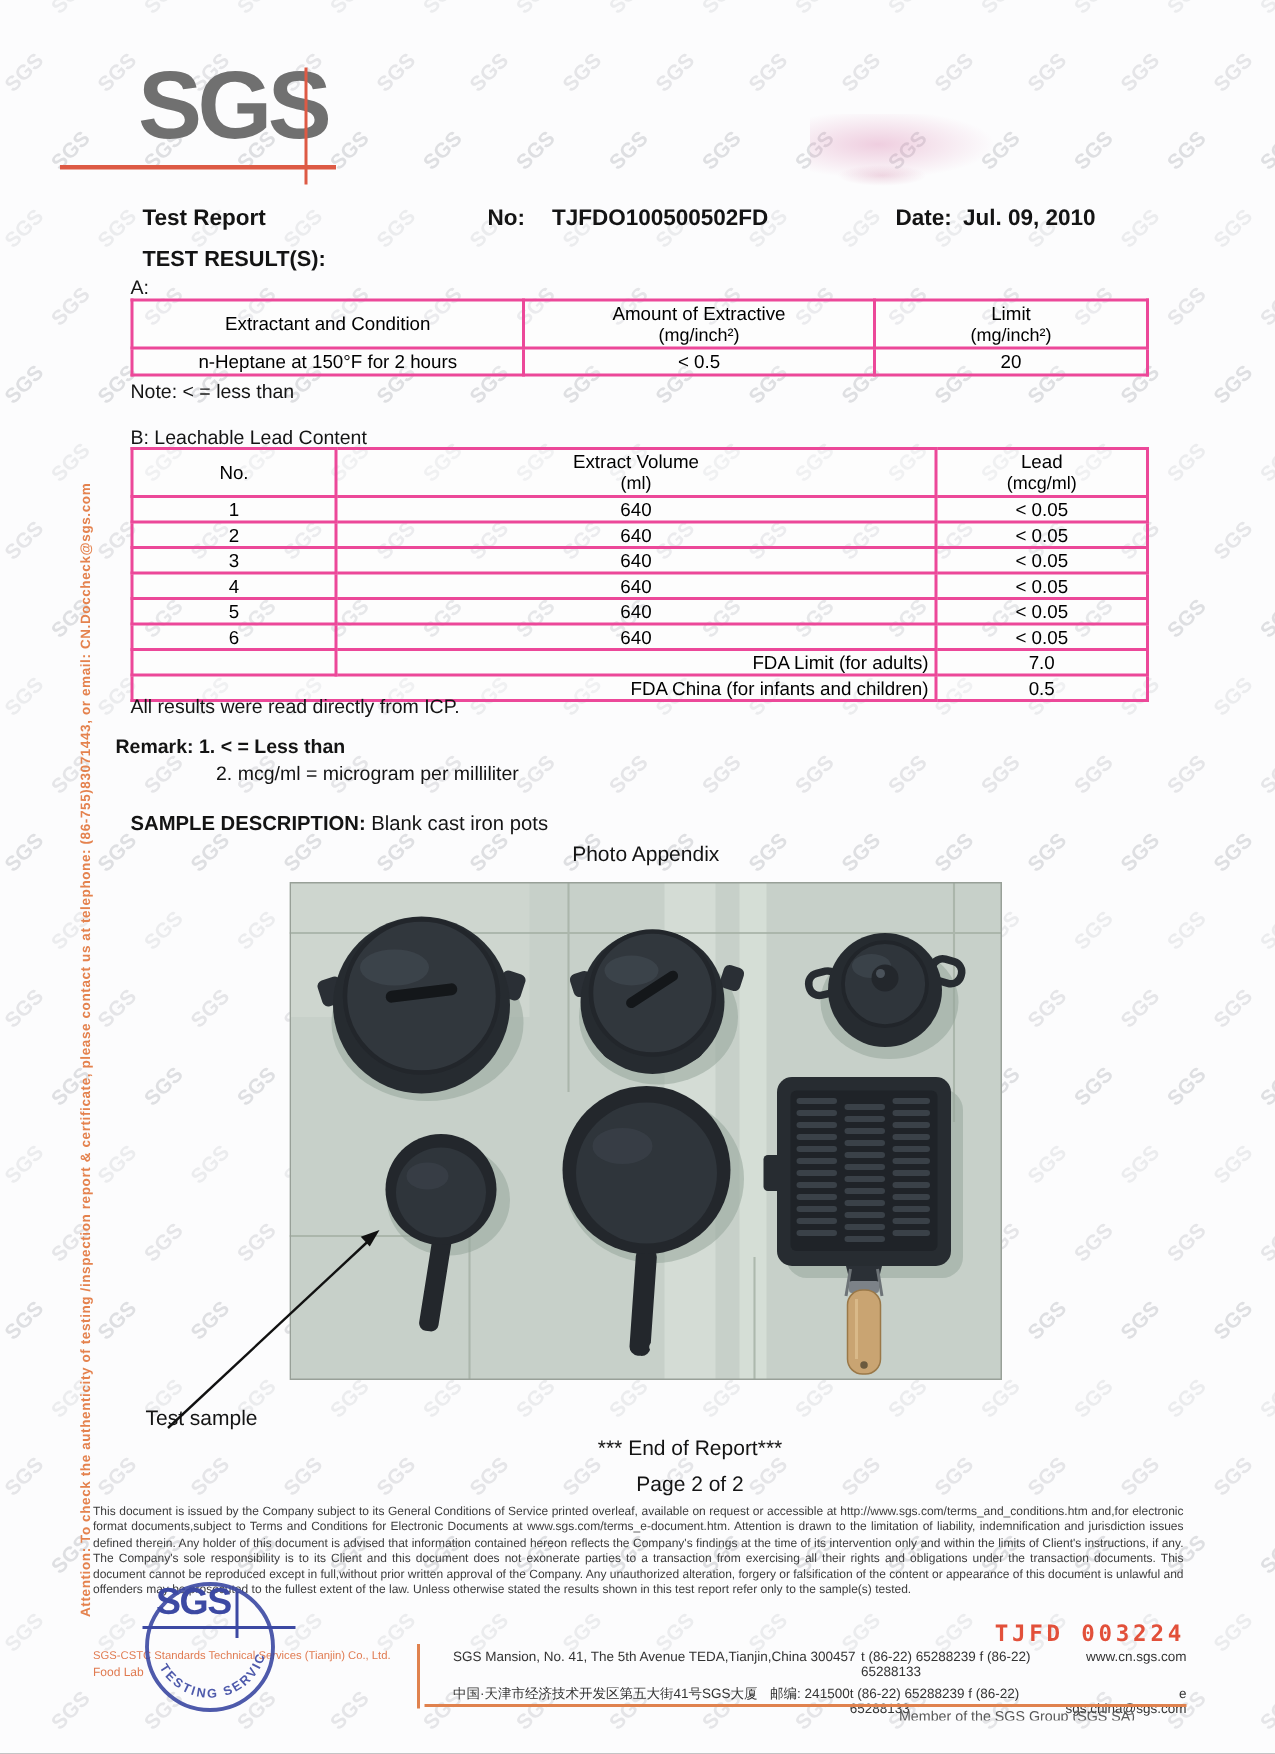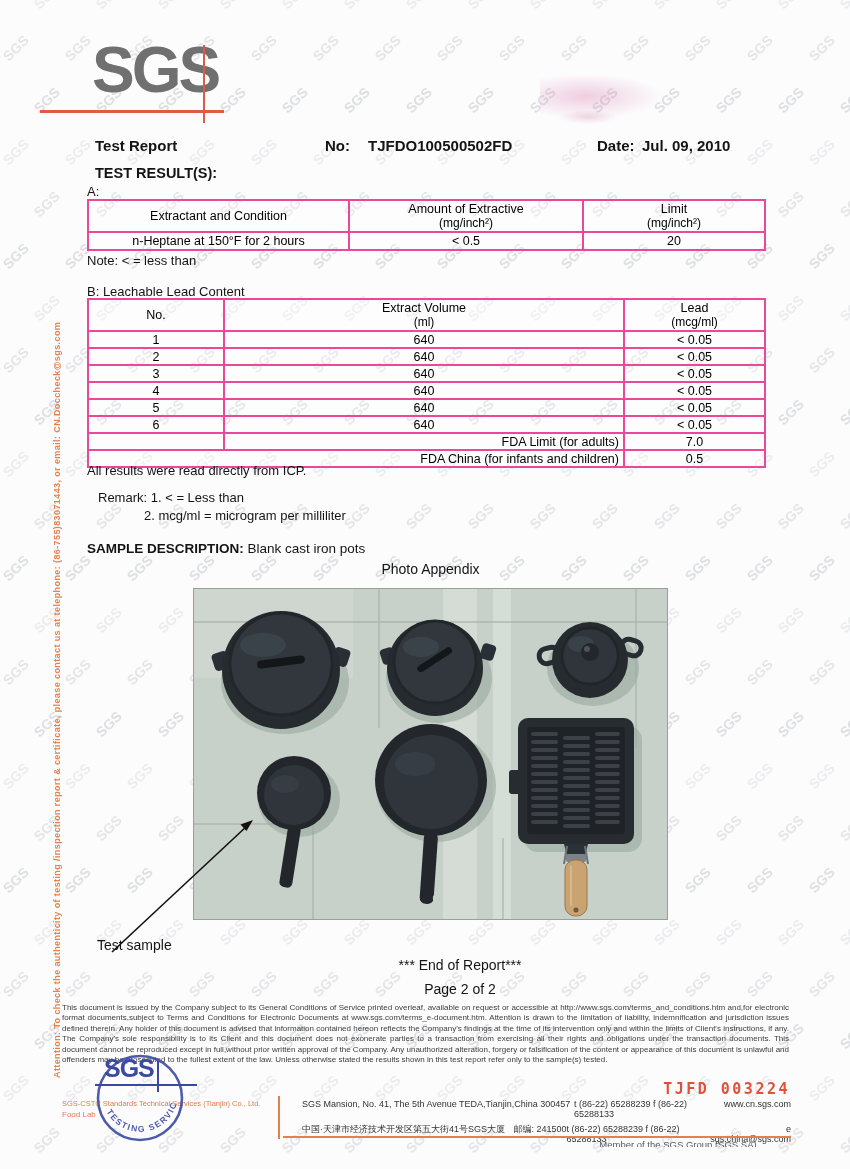--- a/index.html
+++ b/index.html
@@ -511,21 +511,21 @@
       <td>7.0</td>
     </tr>
     <tr>
       <td colspan="2" class="rgt">FDA China (for infants and children)</td>
       <td>0.5</td>
     </tr>
   </tbody>
     </table>
   <div class="abs plain" style="left:87px;top:463px;">All results were read directly from ICP.</div>
 
-  <div class="abs plain" style="left:98px;top:490px;">Remark: 1. &lt; = Less than</div>
+  <div class="abs plain" style="left:77px;top:490px;font-weight:bold;">Remark: 1. &lt; = Less than</div>
   <div class="abs plain" style="left:144px;top:508px;">2. mcg/ml = microgram per milliliter</div>
 
   <div class="abs" style="left:87px;top:541px;font-size:13.5px;z-index:1;">
     <span style="font-weight:700;">SAMPLE DESCRIPTION:</span>
     <span>Blank cast iron pots</span>
   </div>
 
   <div id="photo-title">Photo Appendix</div>
 
   <svg id="photo" viewBox="0 0 475 332" xmlns="http://www.w3.org/2000/svg">

